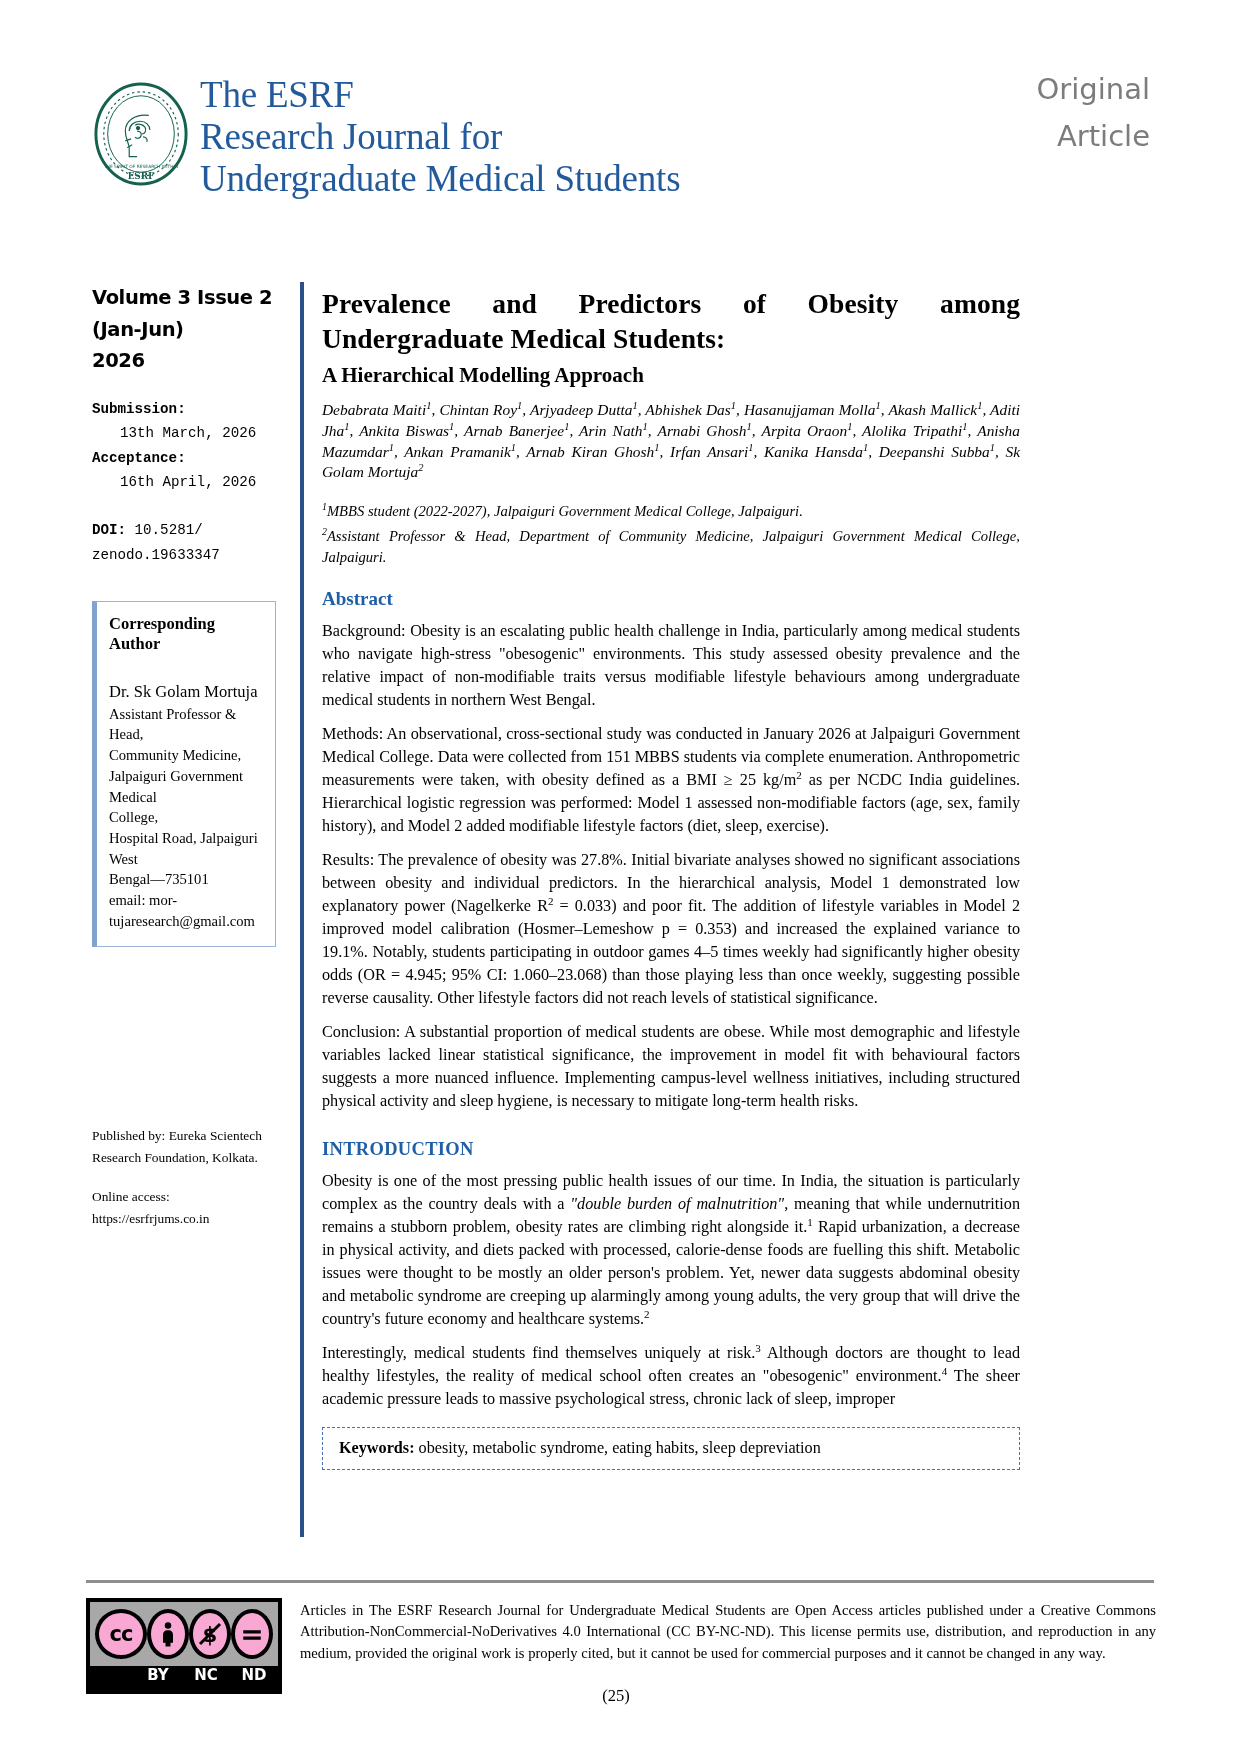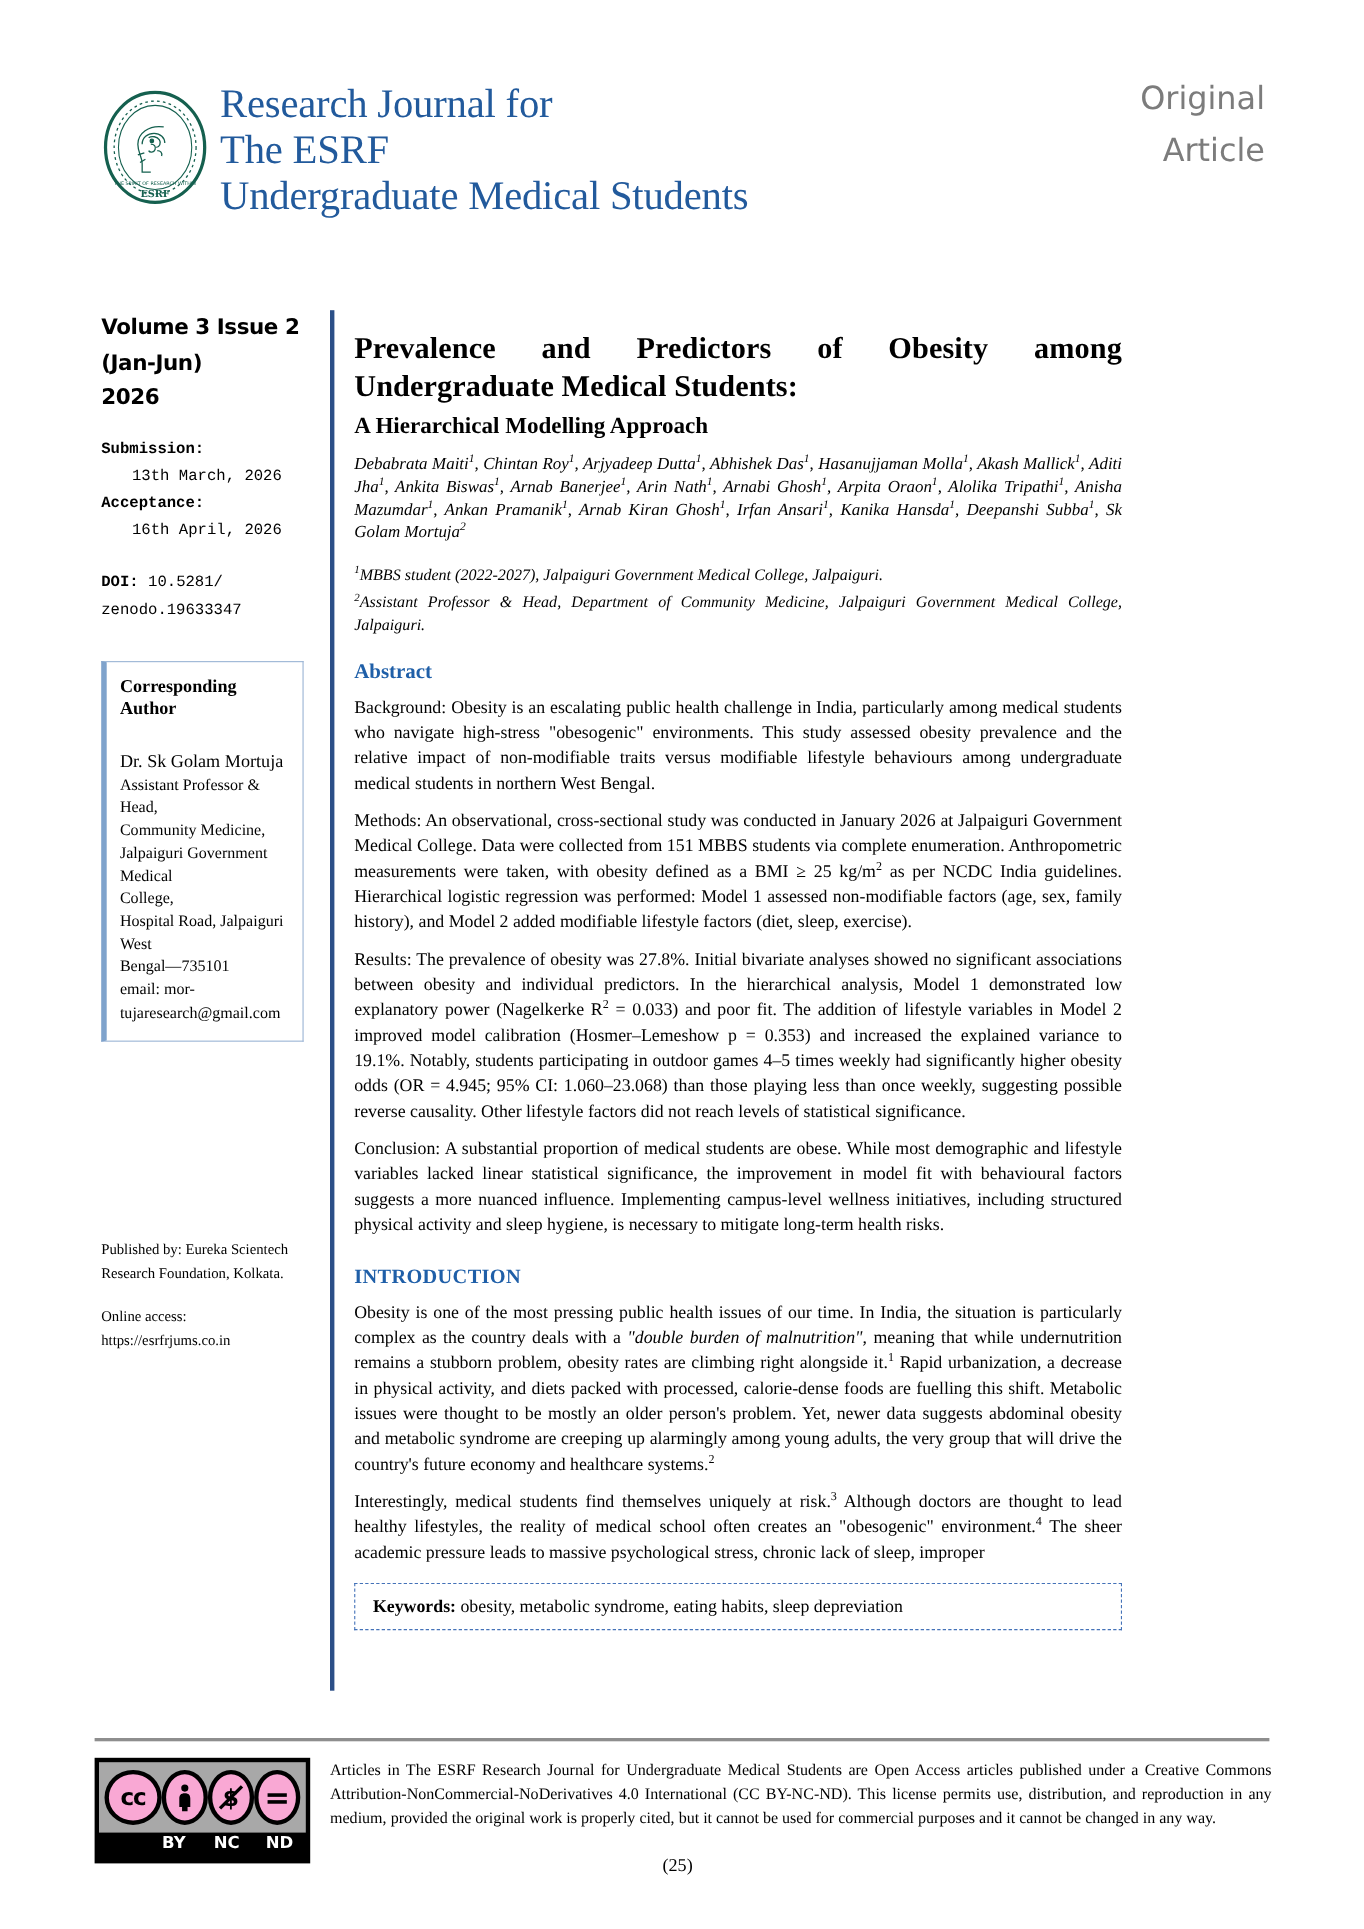--- a/index.html
+++ b/index.html
@@ -77,21 +77,21 @@
   }
   .divider {
     position: absolute;
     left: 300px; top: 0;
     width: 4px;
     height: 1255px;
     background: #2b4f87;
   }
   .col-main {
     position: absolute;
-    left: 322px; top: 16px;
+    left: 322px; top: 4px;
     width: 698px;
   }
 
   
   .vol-title {
     font-family: "DejaVu Sans", sans-serif;
     font-weight: bold;
     font-size: 19.5px;
     line-height: 1.62;
     color: #000;
@@ -321,22 +321,22 @@
           <path d="M46 50 C49 50 51 52 50 55 C49 58 45 58 44 56"></path>
           <path d="M52 56 C55 56 57 58 56 61"></path>
           <path d="M40 58 L34 60"></path>
           <path d="M41 64 L36 67"></path>
           <circle cx="47" cy="47" r="1.6" fill="#15604f"></circle>
         </g>
         <text x="50" y="88" text-anchor="middle" font-family="DejaVu Sans" font-size="4.5" fill="#15604f">THE SPIRIT OF RESEARCH WITHIN</text>
         <text x="50" y="99" text-anchor="middle" font-family="DejaVu Serif" font-weight="bold" font-size="9" fill="#15604f">ESRF</text>
       </svg>
       <div class="journal-name">
+        <span class="ln">The ESRF</span>
         <span class="ln">Research Journal for</span>
-        <span class="ln">The ESRF</span>
         <span class="ln">Undergraduate Medical Students</span>
       </div>
     </div>
     <div class="orig-article">
       <span>Original</span>
       <span>Article</span>
     </div>
   </div>
 
   <div class="content">

